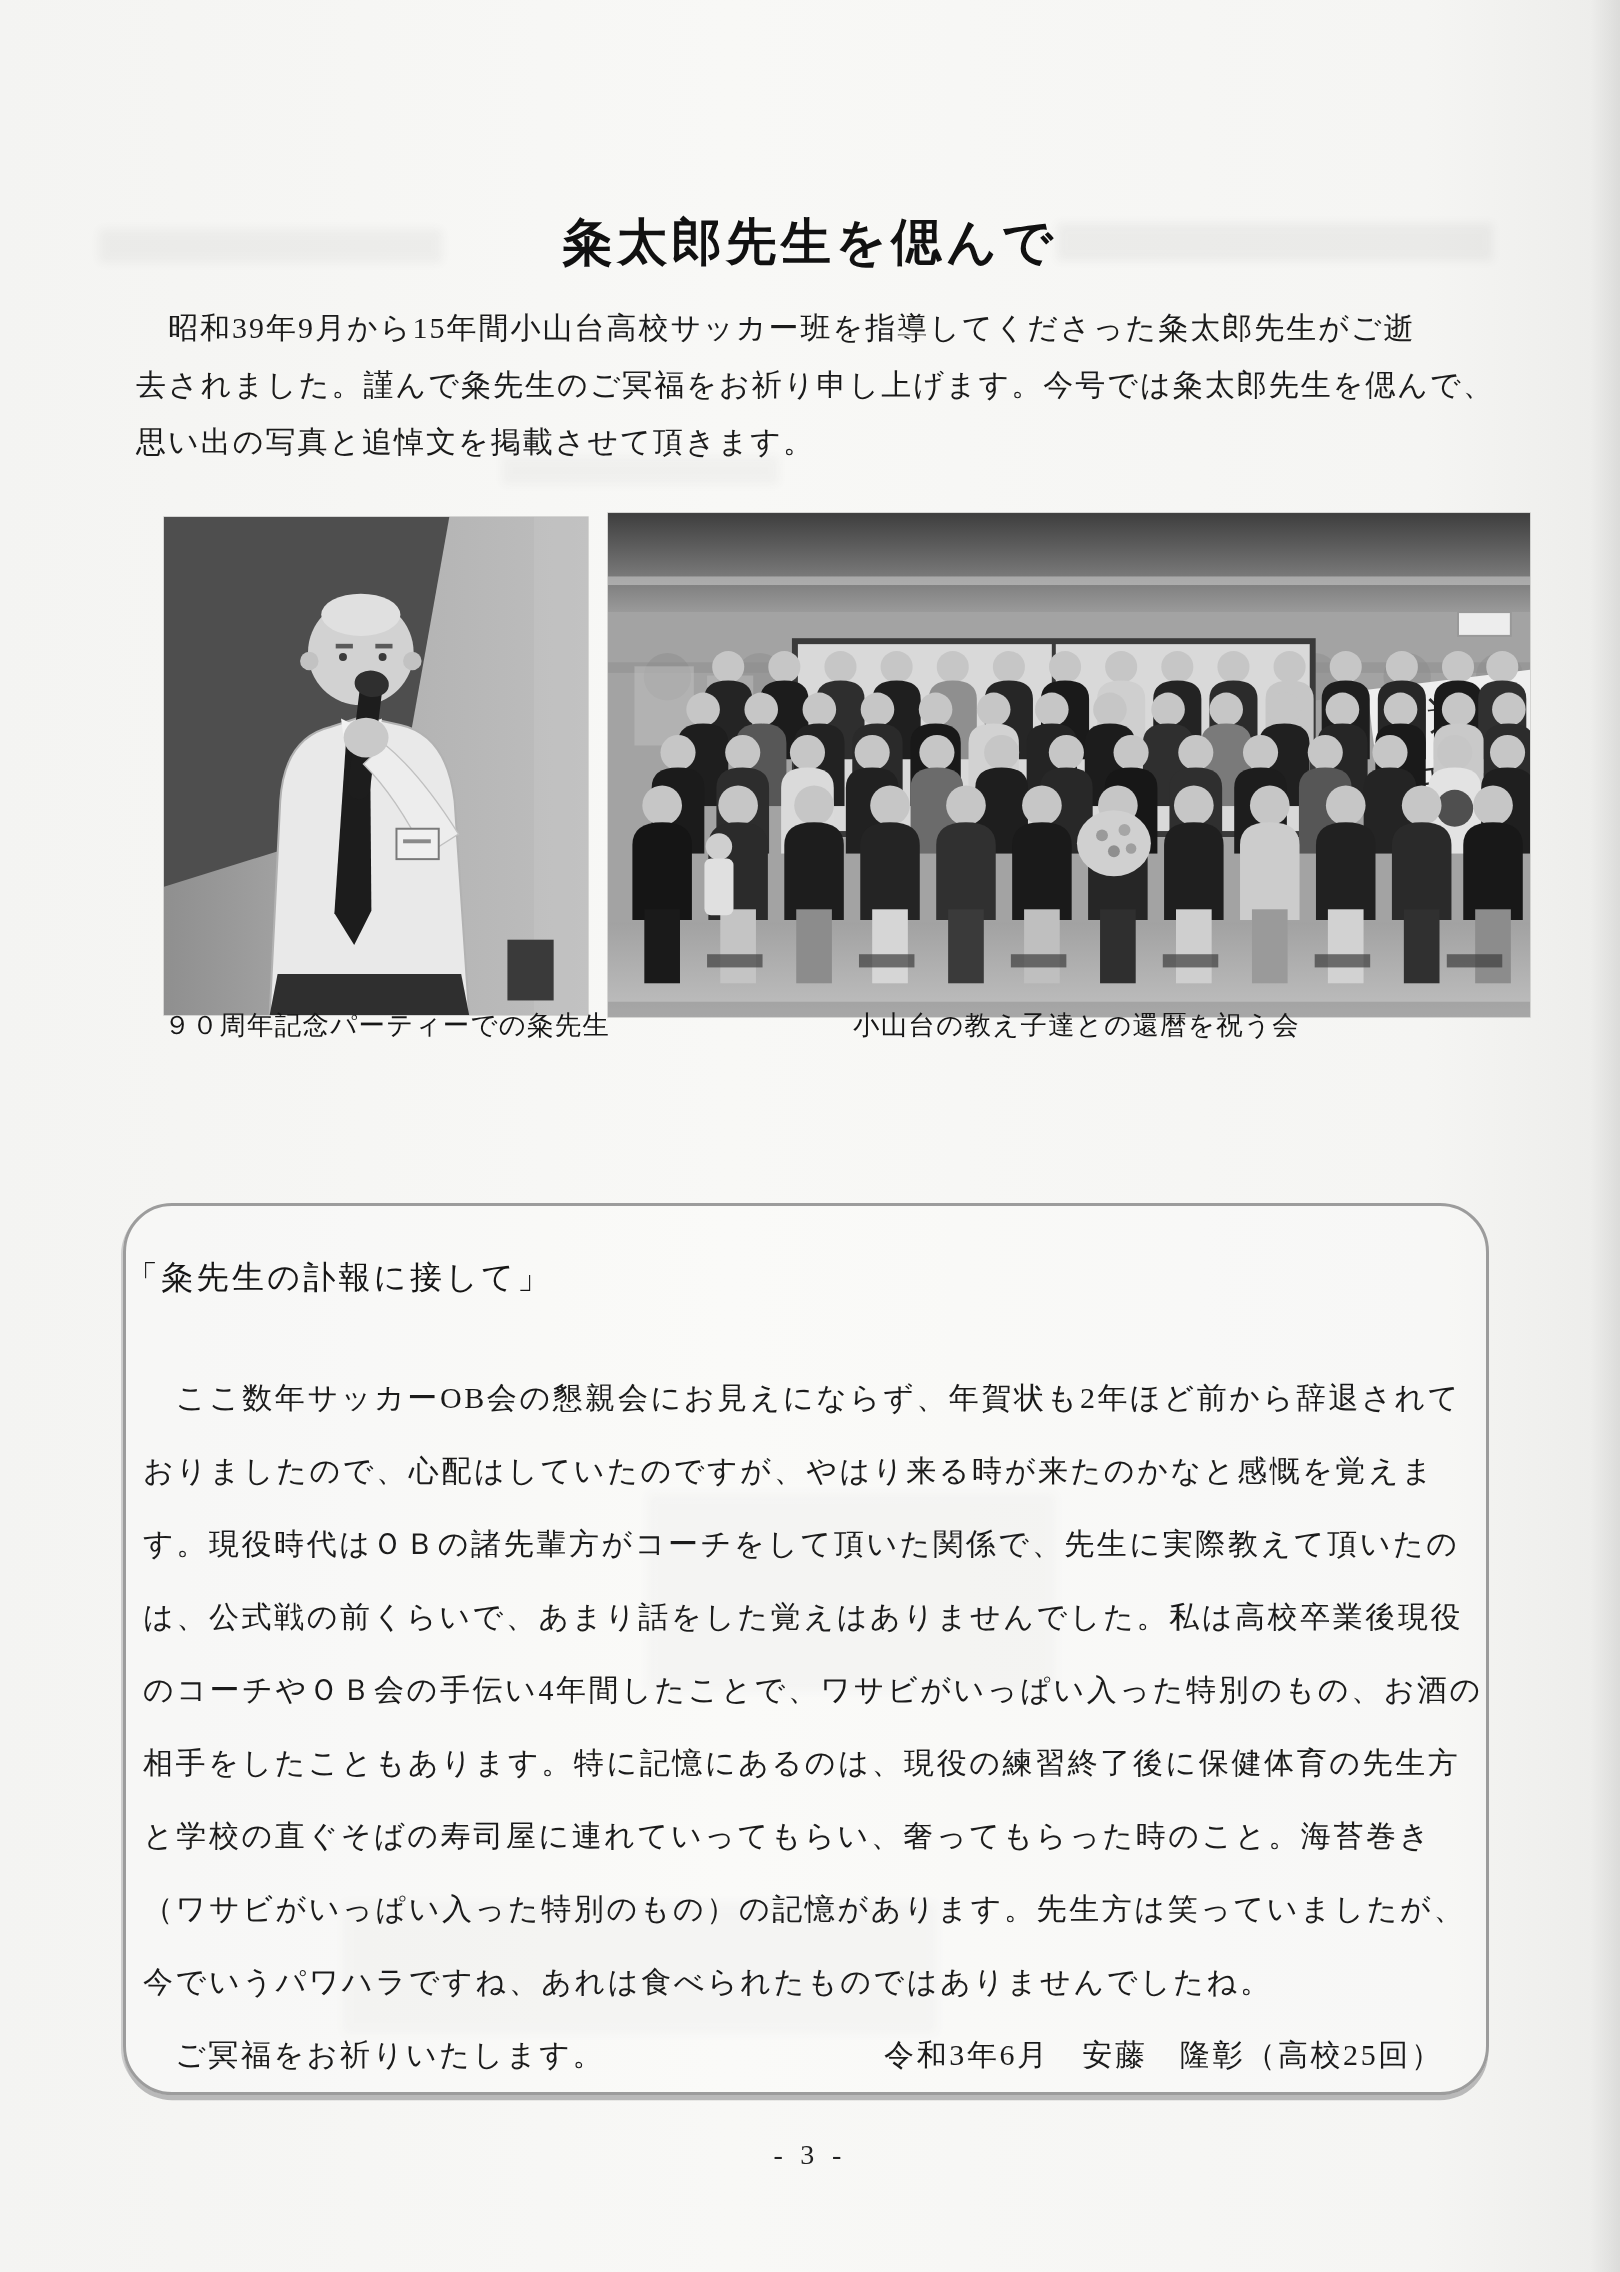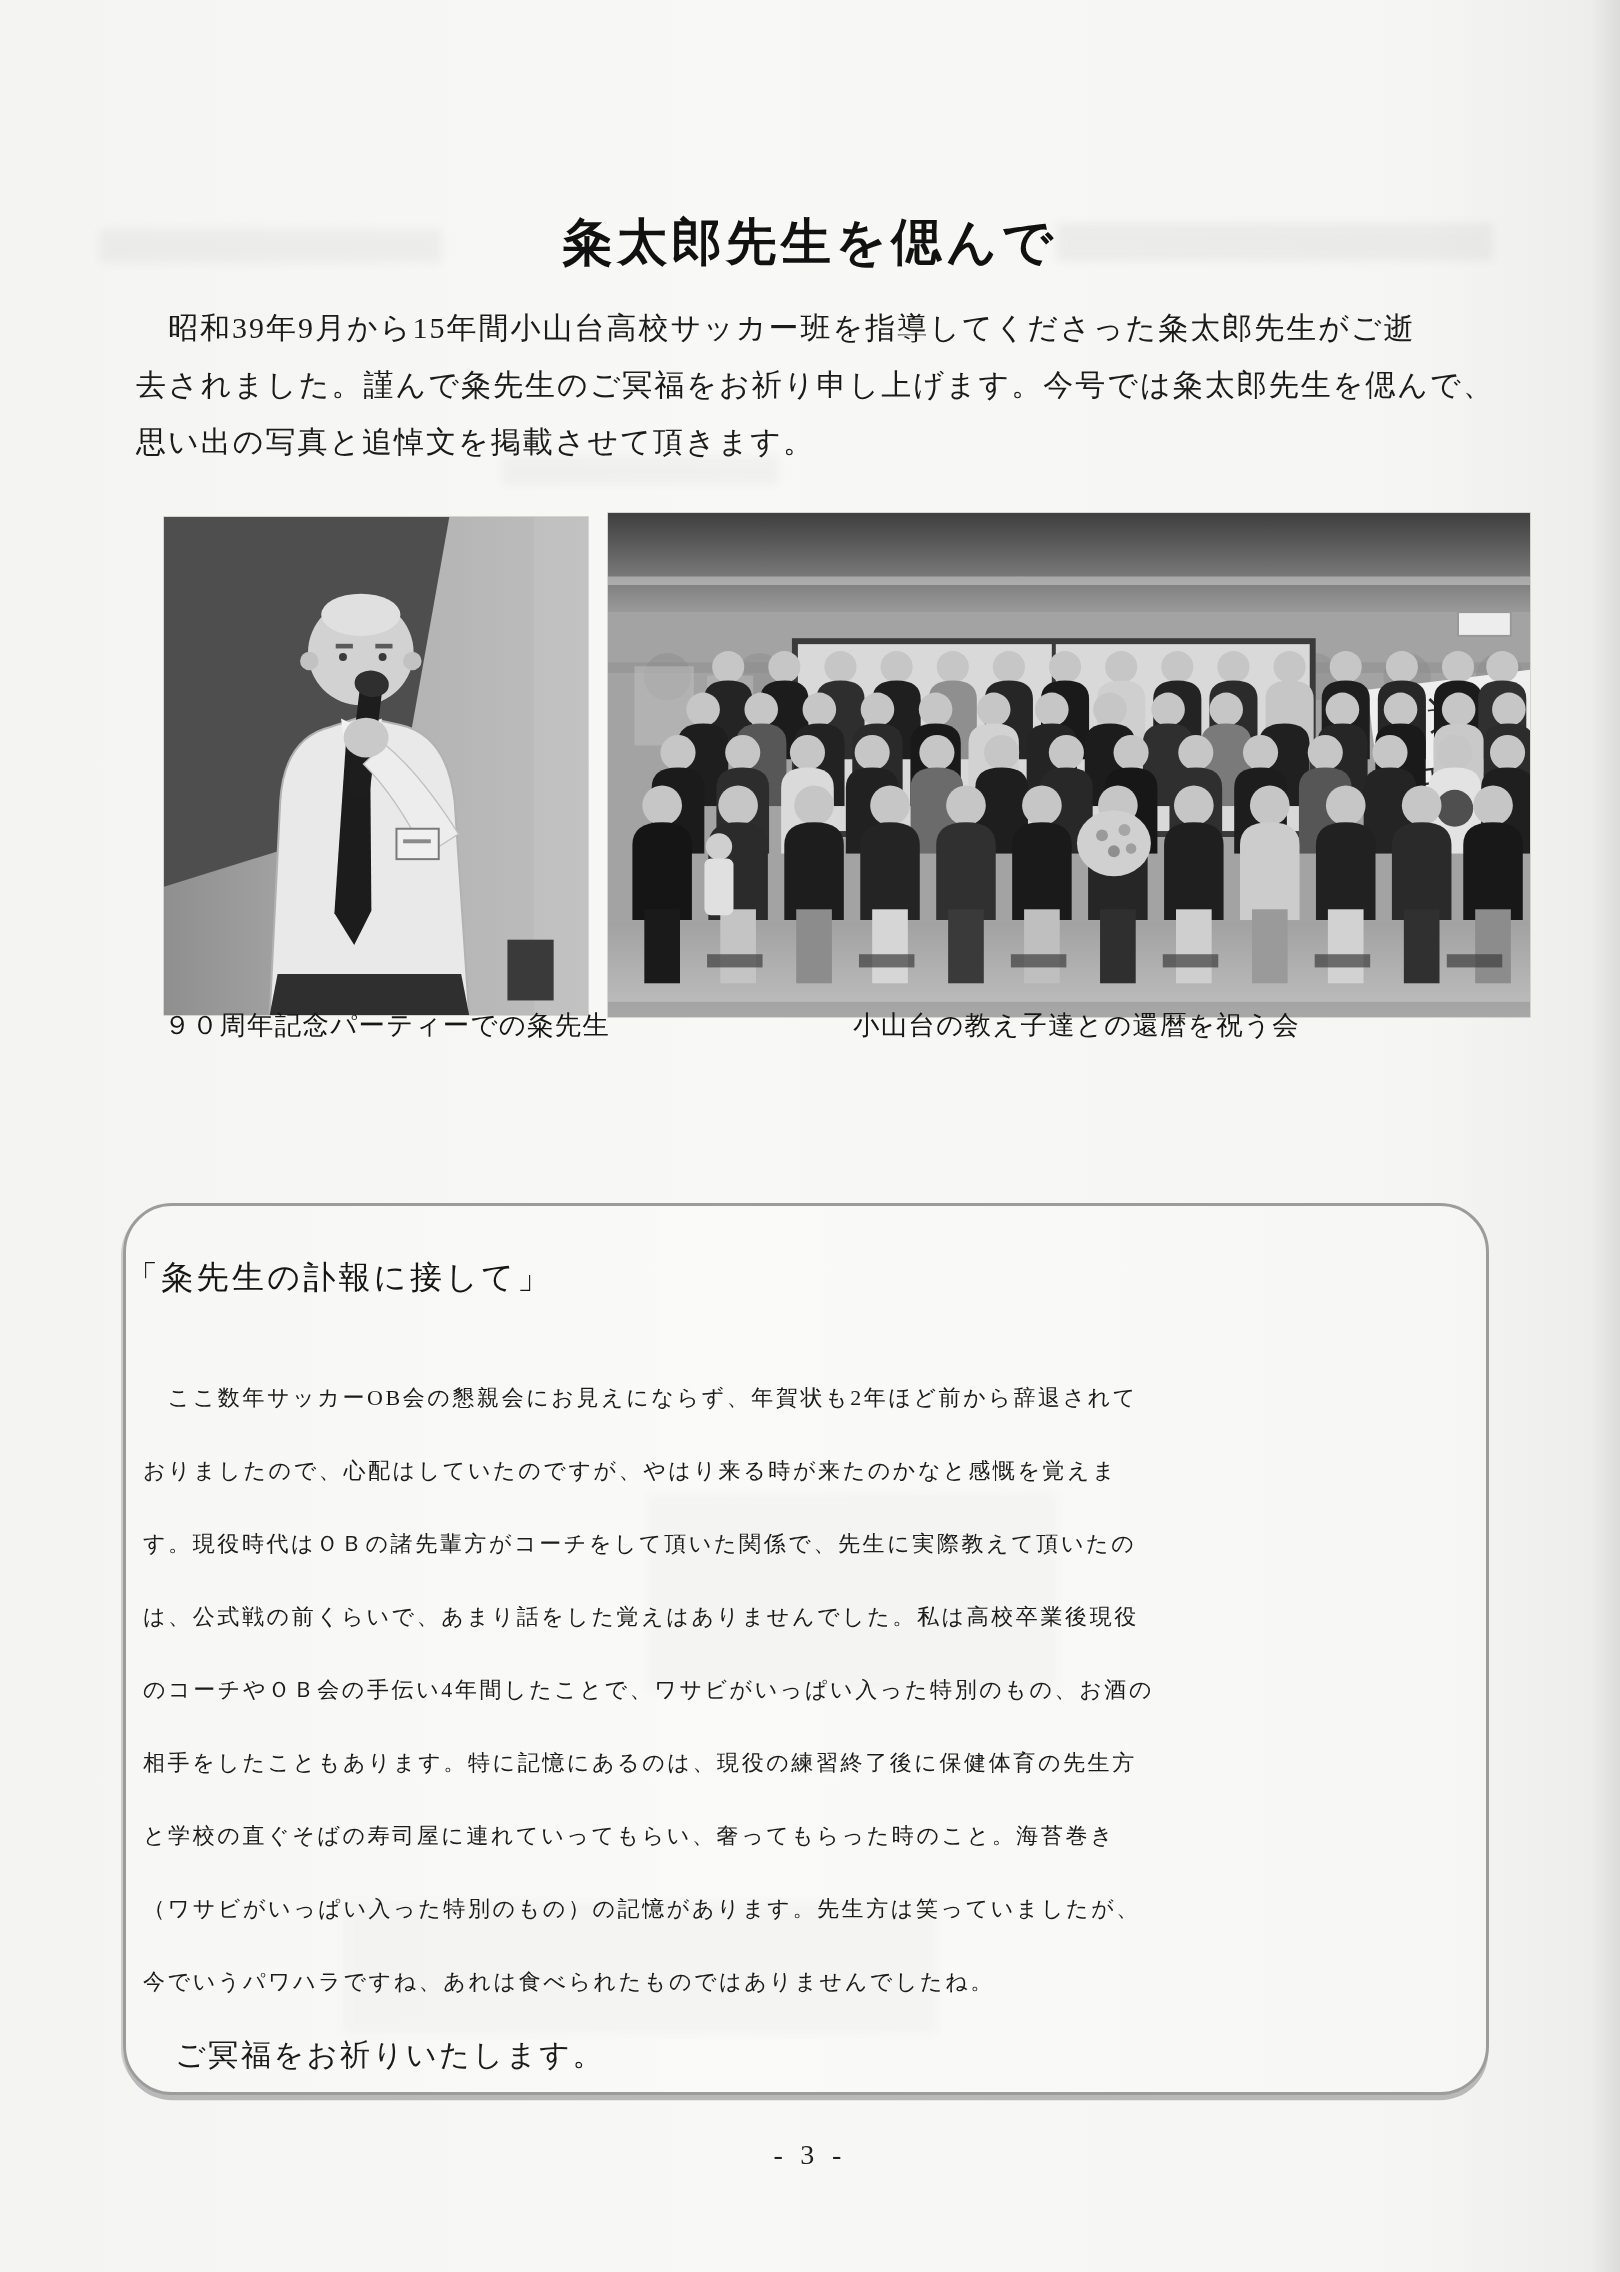--- a/index.html
+++ b/index.html
@@ -31,21 +31,21 @@
   .memo-box {
     position:absolute; left:123px; top:1203px; width:1366px; height:892px;
     box-sizing:border-box; border:3.3px solid #9c9c9c; border-radius:49px;
     box-shadow:0 6px 0 -0.7px #b9b9b9, -3.3px 2.6px 0 -1.3px #cdcdcd;
     background:rgba(255,255,255,0.25);
   }
   .memo-title {
     margin-top:50px; text-align:left; font-size:32px; letter-spacing:3.3px; color:#161616;
   }
   .memo-body { margin:61px 22.5px 0 17px; }
-  .memo-body .line { font-size:22px; line-height:73px; letter-spacing:2.6px; white-space:nowrap; }
+  .memo-body .line { font-size:30px; line-height:73px; letter-spacing:2.6px; white-space:nowrap; }
   .memo-footer {
     display:flex; justify-content:space-between; align-items:baseline;
     font-size:30px; line-height:73px; letter-spacing:2.6px; padding-right:20px;margin-left:32px;
   }
   .page-num {
     position:absolute; top:2139px; left:0; width:100%; text-align:center;
     font-size:28px; letter-spacing:5.3px; color:#222;
   }
   .smudge { position:absolute; background:#4a4a4a; filter:blur(4.6px); pointer-events:none; }
   .edge-shade { position:absolute; right:0; top:0; width:30px; height:100%;
@@ -269,20 +269,21 @@
       <div class="line">おりましたので、心配はしていたのですが、やはり来る時が来たのかなと感慨を覚えま</div>
       <div class="line">す。現役時代はＯＢの諸先輩方がコーチをして頂いた関係で、先生に実際教えて頂いたの</div>
       <div class="line">は、公式戦の前くらいで、あまり話をした覚えはありませんでした。私は高校卒業後現役</div>
       <div class="line">のコーチやＯＢ会の手伝い4年間したことで、ワサビがいっぱい入った特別のもの、お酒の</div>
       <div class="line">相手をしたこともあります。特に記憶にあるのは、現役の練習終了後に保健体育の先生方</div>
       <div class="line">と学校の直ぐそばの寿司屋に連れていってもらい、奢ってもらった時のこと。海苔巻き</div>
       <div class="line">（ワサビがいっぱい入った特別のもの）の記憶があります。先生方は笑っていましたが、</div>
       <div class="line">今でいうパワハラですね、あれは食べられたものではありませんでしたね。</div>
       <div class="memo-footer">
         <span>ご冥福をお祈りいたします。</span>
+        <span>令和3年6月　安藤　隆彰（高校25回）</span>
       </div>
     </div>
   </div>
 
   <div class="page-num">- 3 -</div>
   <div class="edge-shade"></div>
 </div>
 
 
 </body></html>

